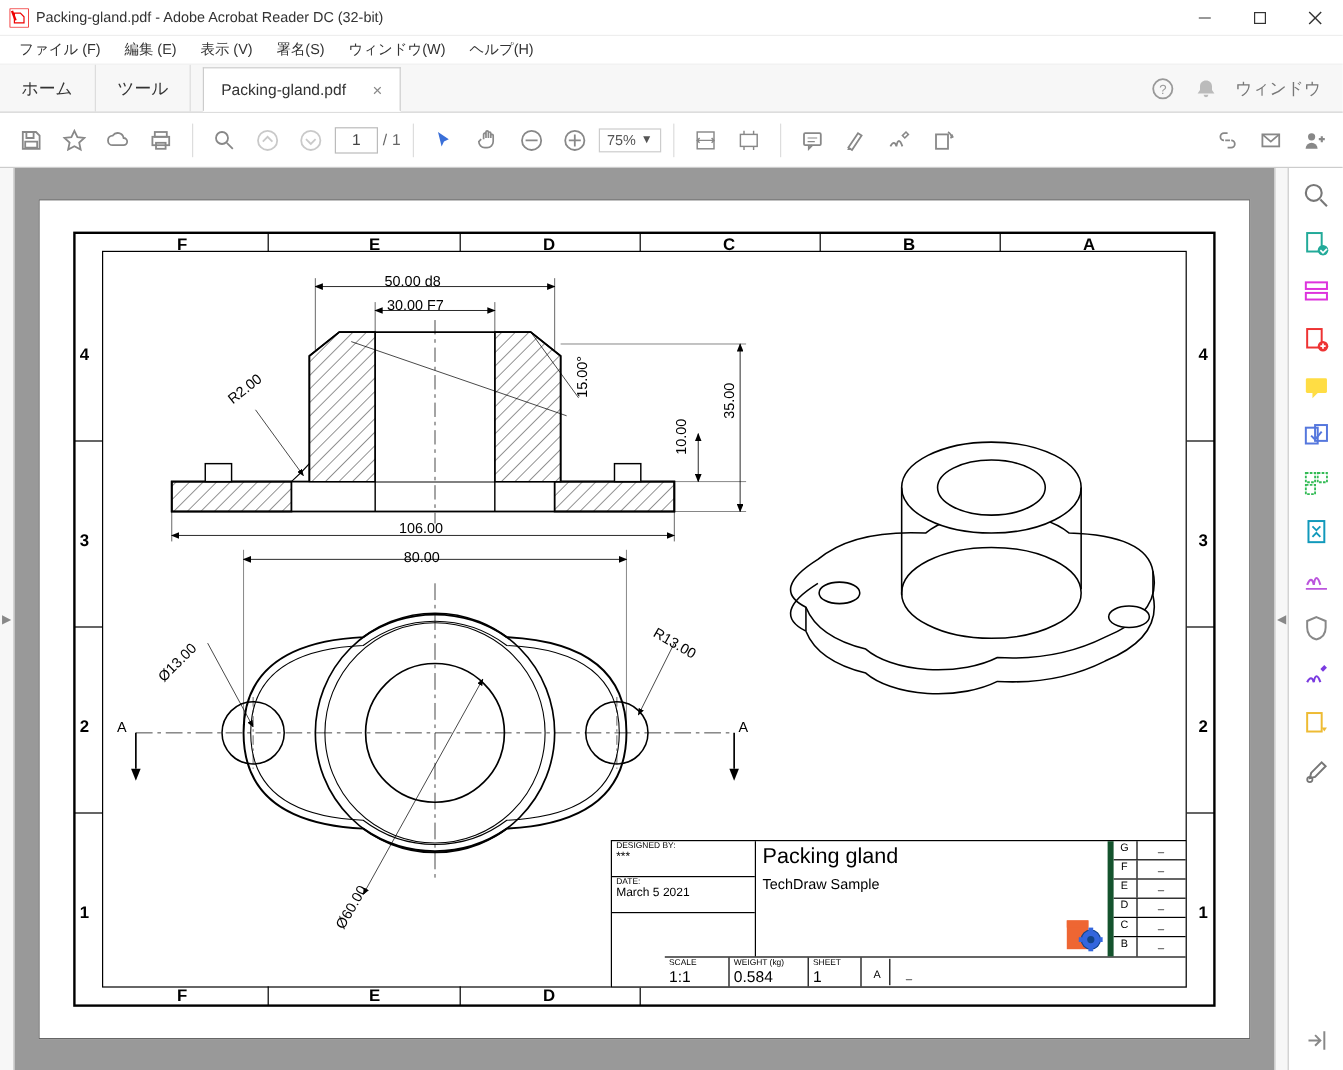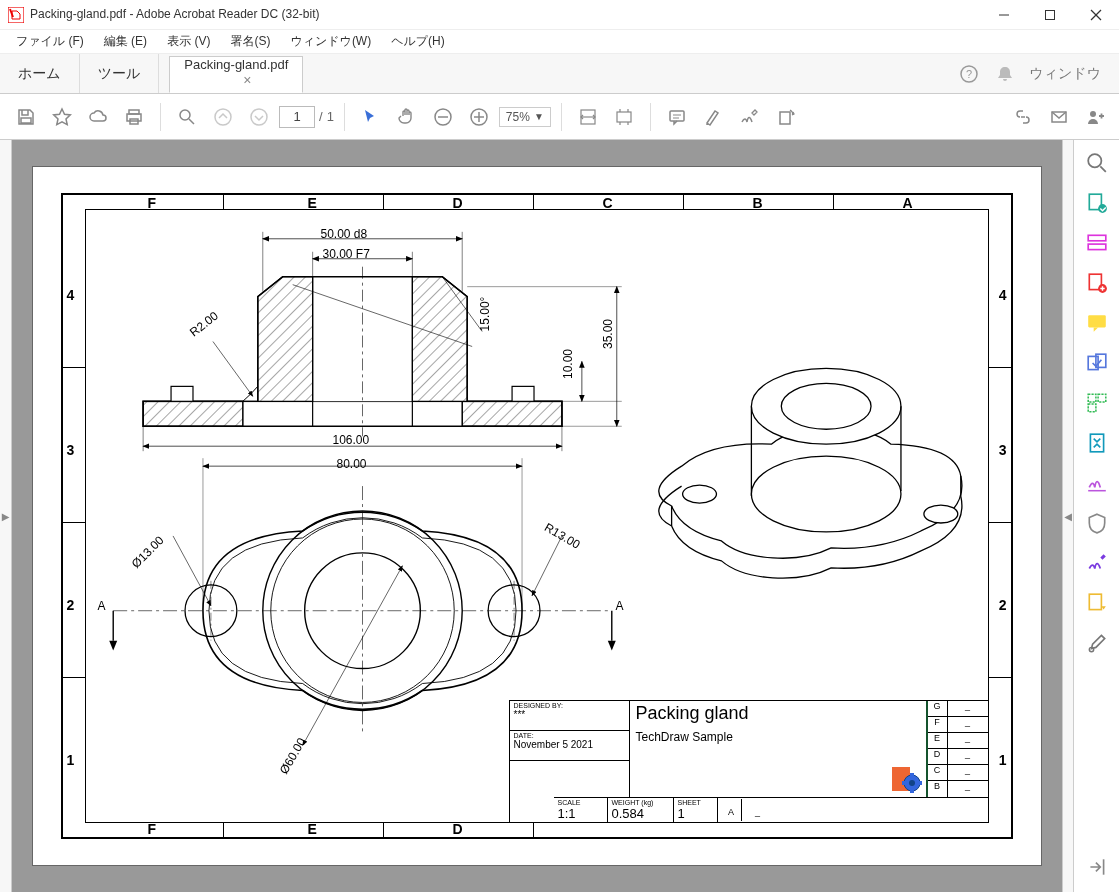--- a/index.html
+++ b/index.html
@@ -13,21 +13,21 @@
 .win-controls { display: flex; }
 .win-btn { width: 46px; height: 30px; display: flex; align-items: center; justify-content: center; font-size: 14px; color: #333; }
 
 
 .menu-bar { height: 24px; display: flex; align-items: center; padding-left: 6px; border-bottom: 1px solid #eee; background: #fff; }
 .menu-item { font-size: 12px; padding: 2px 10px; color: #333; }
 
 
 .tabs-row { height: 40px; background: #f7f7f7; border-bottom: 1px solid #ccc; display: flex; align-items: stretch; position: relative; }
 .tab-btn { padding: 0 18px; display: flex; align-items: center; font-size: 14px; color: #333; border-right: 1px solid #ddd; }
-.doc-tab { background: #fff; border: 1px solid #ccc; border-bottom: 1px solid #fff; margin-left: 10px; margin-top: 2px; display: flex; align-items: center; padding: 0 14px; font-size: 13px; color: #333; position: relative; flex-direction: column; }
+.doc-tab { background: #fff; border: 1px solid #ccc; border-bottom: 1px solid #fff; margin-left: 10px; margin-top: 2px; display: flex; align-items: center; padding: 0 14px; font-size: 13px; color: #333; position: relative; }
 .doc-tab .tab-close { margin-left: 22px; font-size: 14px; color: #888; }
 .tabs-right { margin-left: auto; display: flex; align-items: center; gap: 12px; padding-right: 18px; }
 .tab-icon-btn { width: 24px; height: 24px; display: flex; align-items: center; justify-content: center; color: #888; }
 .login-link { font-size: 14px; color: #777; }
 
 
 .toolbar { height: 46px; background: #fff; border-bottom: 1px solid #ccc; display: flex; align-items: center; padding: 0 10px; gap: 4px; position: relative; }
 .tool-icon { width: 32px; height: 32px; display: flex; align-items: center; justify-content: center; color: #666; flex-shrink: 0; }
 .tool-icon svg { width: 20px; height: 20px; }
 .tool-sep { width: 1px; height: 28px; background: #ddd; margin: 0 6px; flex-shrink: 0; }
@@ -445,24 +445,24 @@
 
       <div class="title-block">
         <div style="display:flex">
           <div style="flex:0 0 120px; border-right:1px solid #000">
             <div style="border-bottom:1px solid #000; padding:1px 4px; height:30px">
               <div class="tb-label">DESIGNED BY:</div>
               <div>***</div>
             </div>
             <div style="border-bottom:1px solid #000; padding:1px 4px; height:30px">
               <div class="tb-label">DATE:</div>
-              <div>November 5 2021</div>
+              <div>March 5 2021</div>
             </div>
           </div>
-          <div style="flex:1; border-right:2px solid #14532d; padding:2px 6px; position:relative">
+          <div style="flex:1; border-right:5px solid #14532d; padding:2px 6px; position:relative">
             <div class="tb-title">Packing gland</div>
             <div style="font-size:12px; margin-top:6px">TechDraw Sample</div>
             <div class="freecad-icon" style="right:4px; bottom:4px">
               <svg viewBox="0 0 32 28">
                   <rect x="2" y="2" width="18" height="24" fill="#e63"></rect>
                   <rect x="2" y="2" width="18" height="6" fill="#e63"></rect>
                   <circle cx="22" cy="18" r="8" fill="#36d" stroke="#148" stroke-width="1"></circle>
                   <circle cx="22" cy="18" r="3" fill="#148"></circle>
                   <rect x="20" y="8" width="4" height="3" fill="#36d"></rect>
                   <rect x="20" y="25" width="4" height="3" fill="#36d"></rect>

